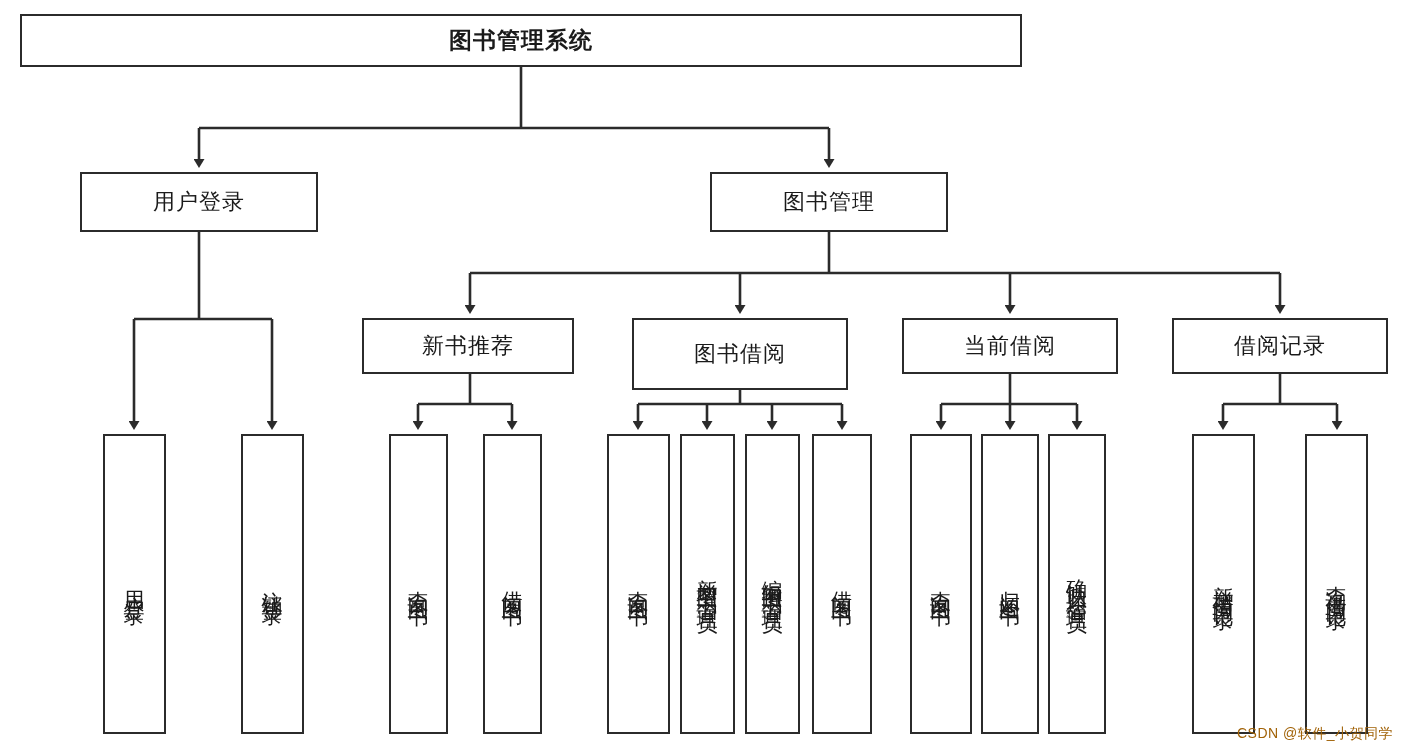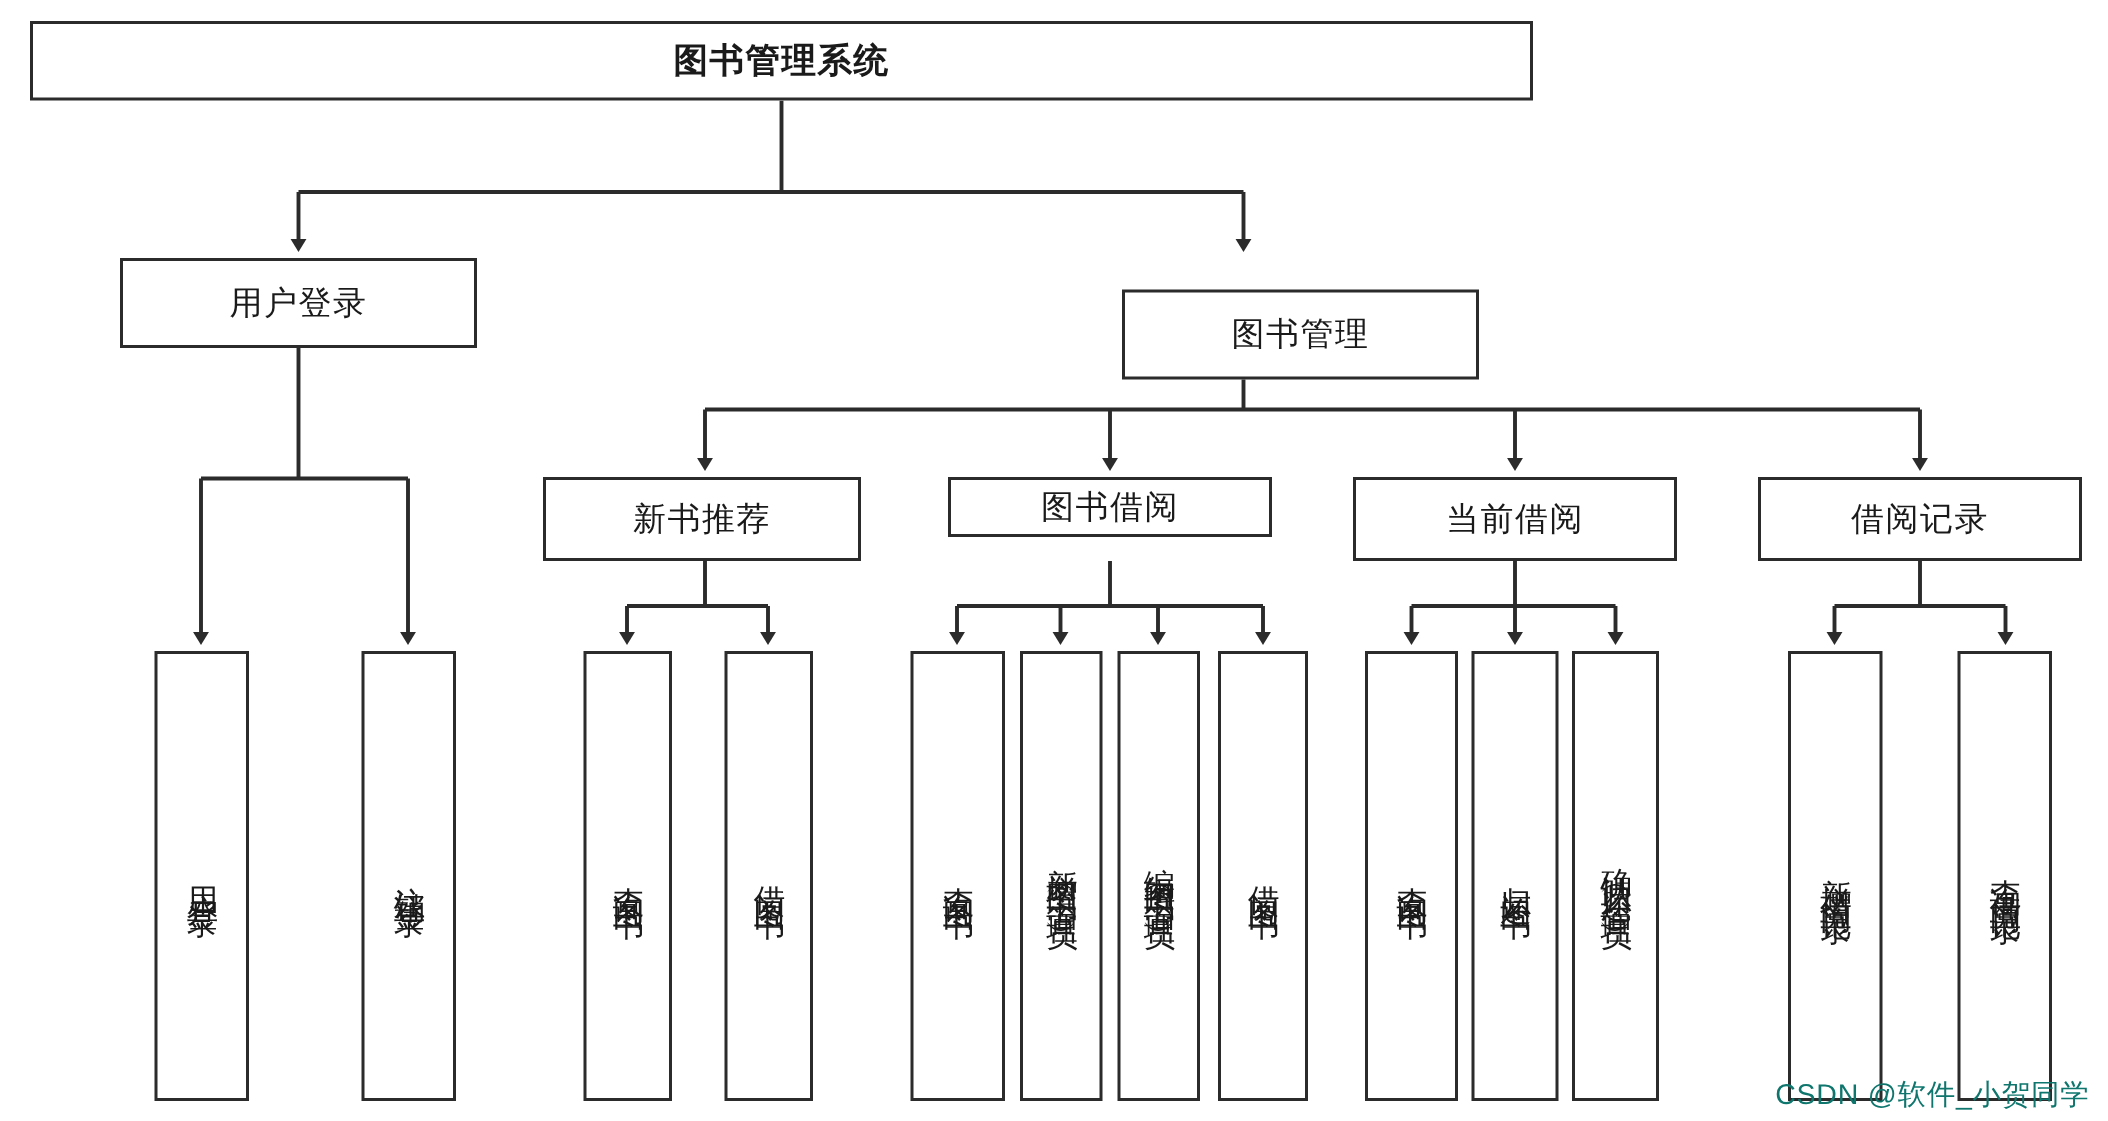--- a/index.html
+++ b/index.html
@@ -50,22 +50,22 @@
     text-orientation:upright;
     letter-spacing:5px;
     line-height:1;
     white-space:nowrap;
     text-align:center;
     display:block;
   }
   .watermark{
     position:absolute;
     right:12px;bottom:4px;
-    font-size:19px;
-    color:#0f766e;
+    font-size:14px;
+    color:#a16207;
     letter-spacing:0.5px;
     z-index:3;
     white-space:nowrap;
     margin-top:32px;
   }
 </style>
 </head>
 <body>
 
 <div id="diagram">
@@ -123,28 +123,28 @@
     </g>
   </svg>
 
   <div class="node root h-node" style="left:20px;top:14px;width:1002px;height:53px;">
     <span>图书管理系统</span>
   </div>
 
   <div class="node h-node" style="left:80px;top:172px;width:238px;height:60px;">
     <span>用户登录</span>
   </div>
-  <div class="node h-node" style="left:748px;top:172px;width:238px;height:60px;margin-top:21px;">
+  <div class="node h-node" style="left:710px;top:172px;width:238px;height:60px;">
     <span>图书管理</span>
   </div>
 
   <div class="node h-node" style="left:362px;top:318px;width:212px;height:56px;">
     <span>新书推荐</span>
   </div>
-  <div class="node h-node" style="left:632px;top:318px;width:216px;height:40px;">
+  <div class="node h-node" style="left:632px;top:318px;width:216px;height:72px;">
     <span>图书借阅</span>
   </div>
   <div class="node h-node" style="left:902px;top:318px;width:216px;height:56px;">
     <span>当前借阅</span>
   </div>
   <div class="node h-node" style="left:1172px;top:318px;width:216px;height:56px;">
     <span>借阅记录</span>
   </div>
 
   <div class="node leaf" style="left:103px;top:434px;width:63px;height:300px;">

